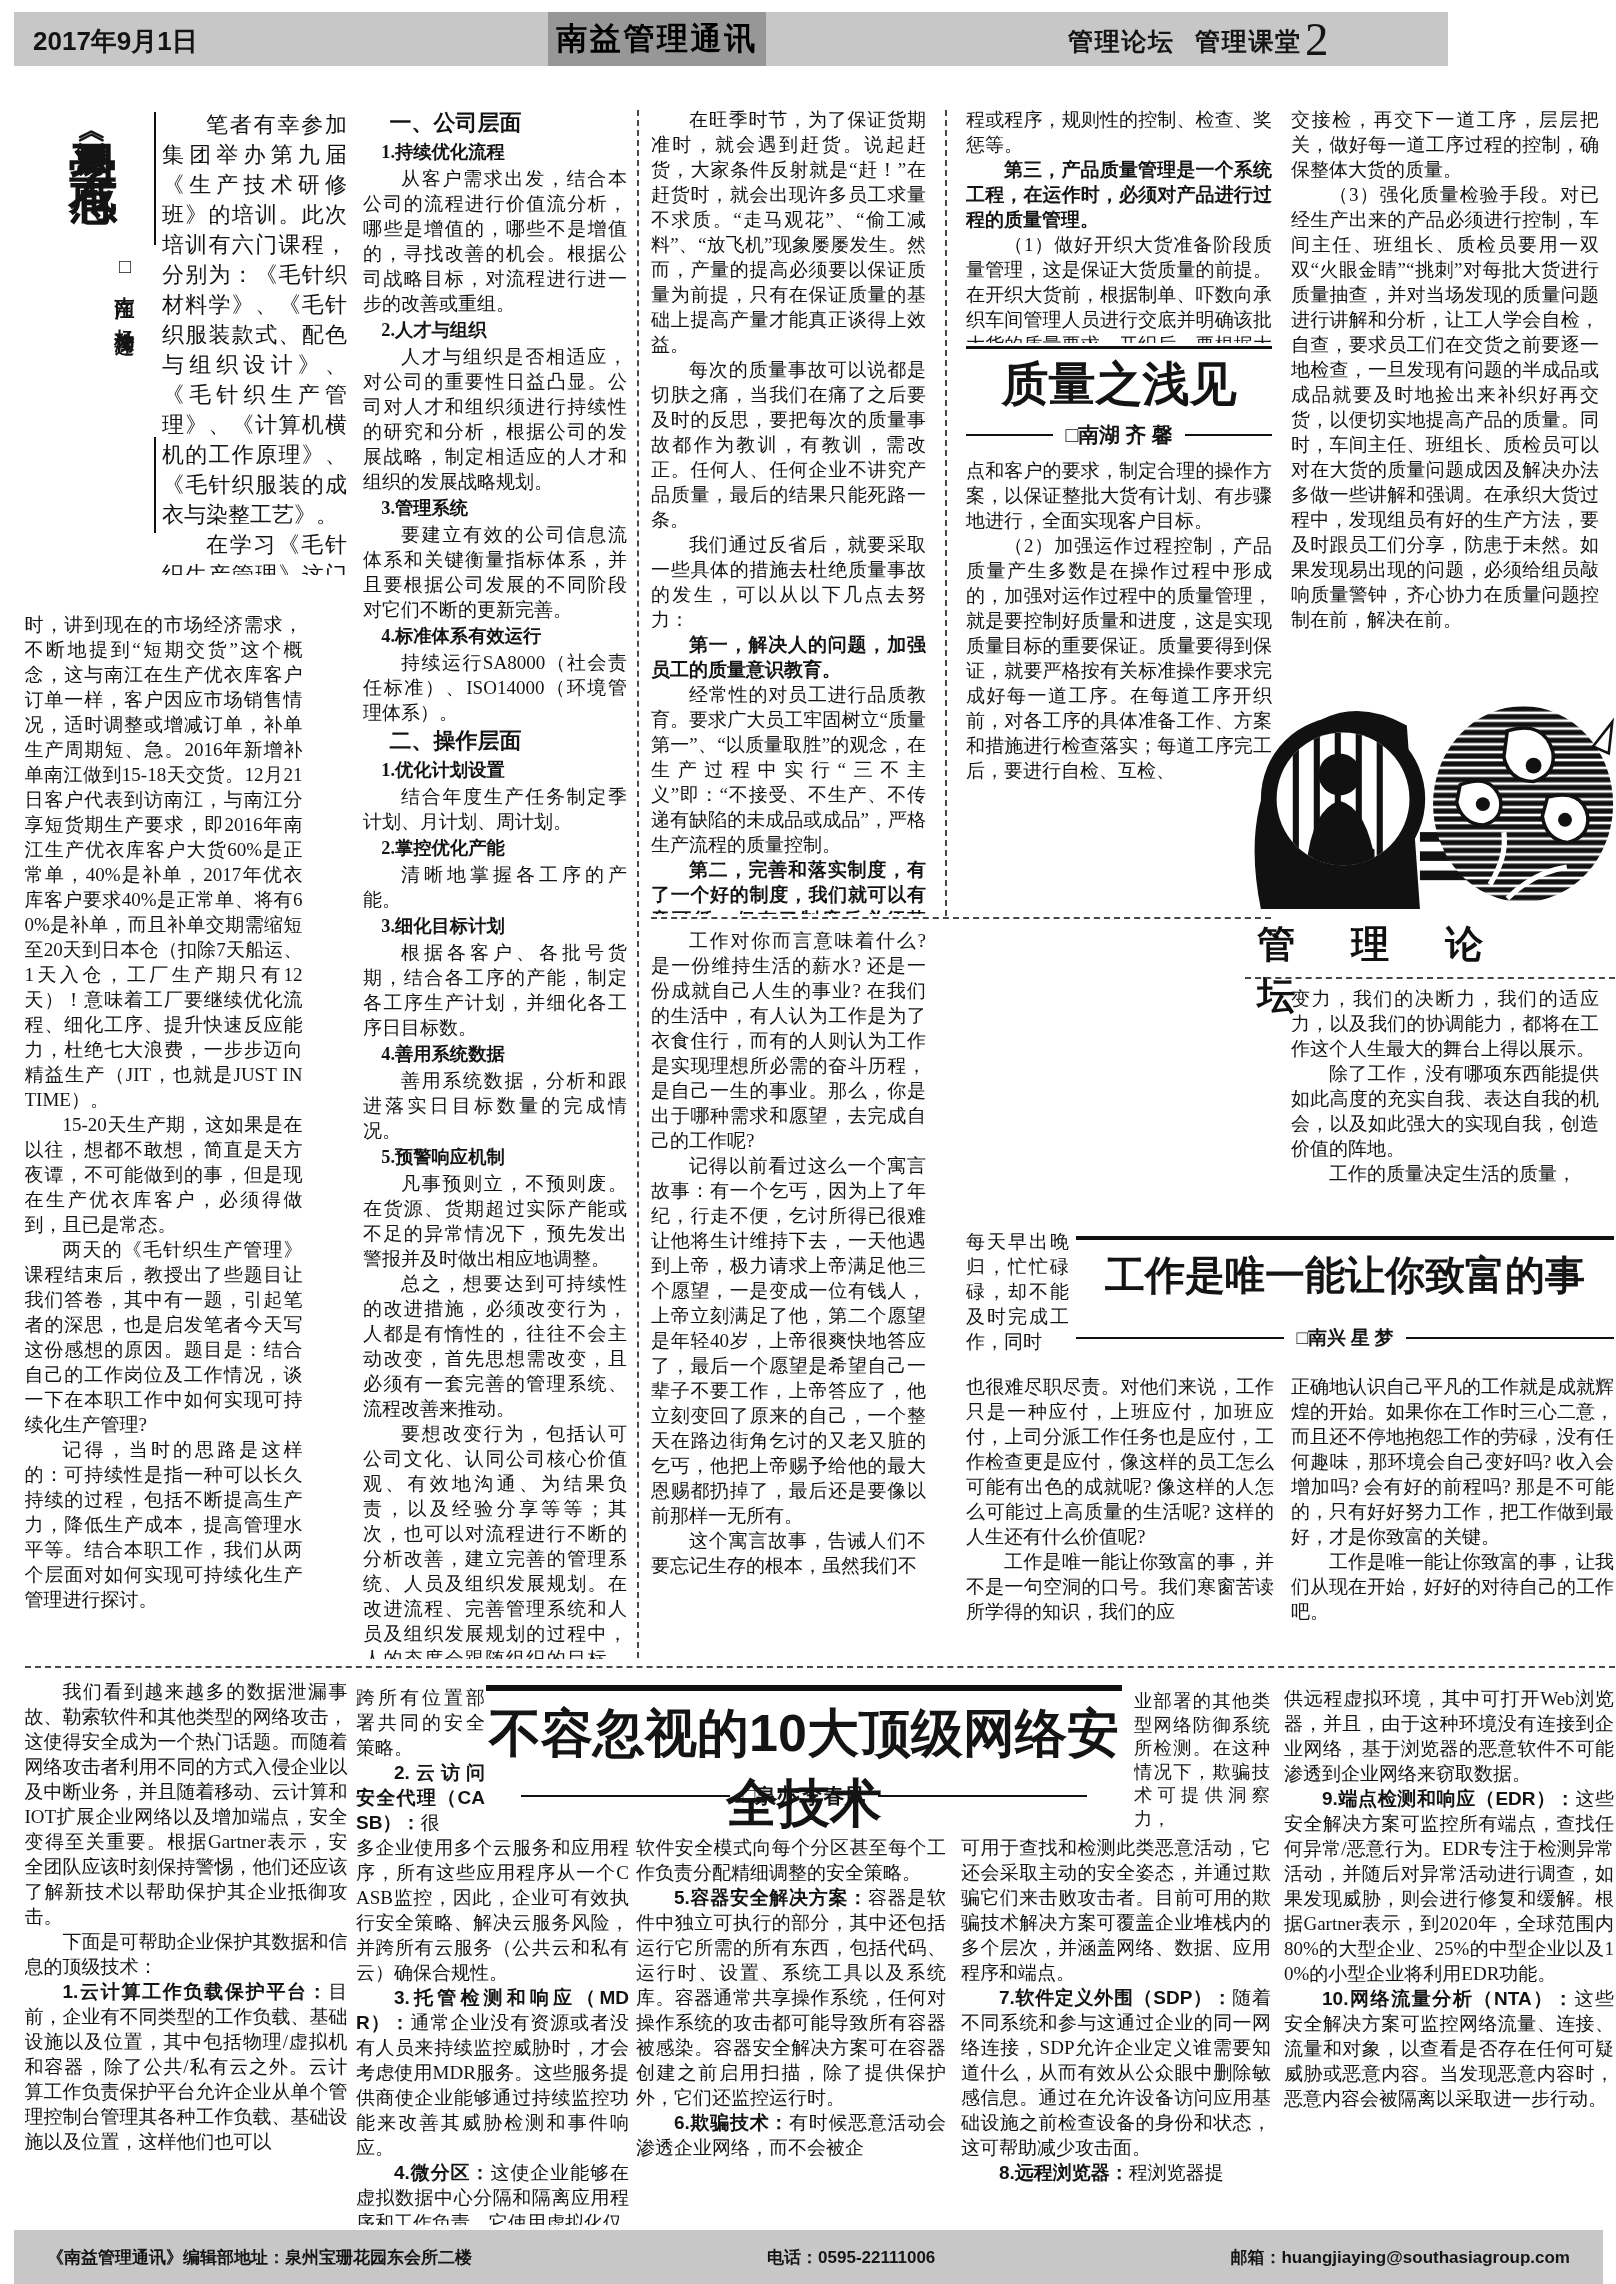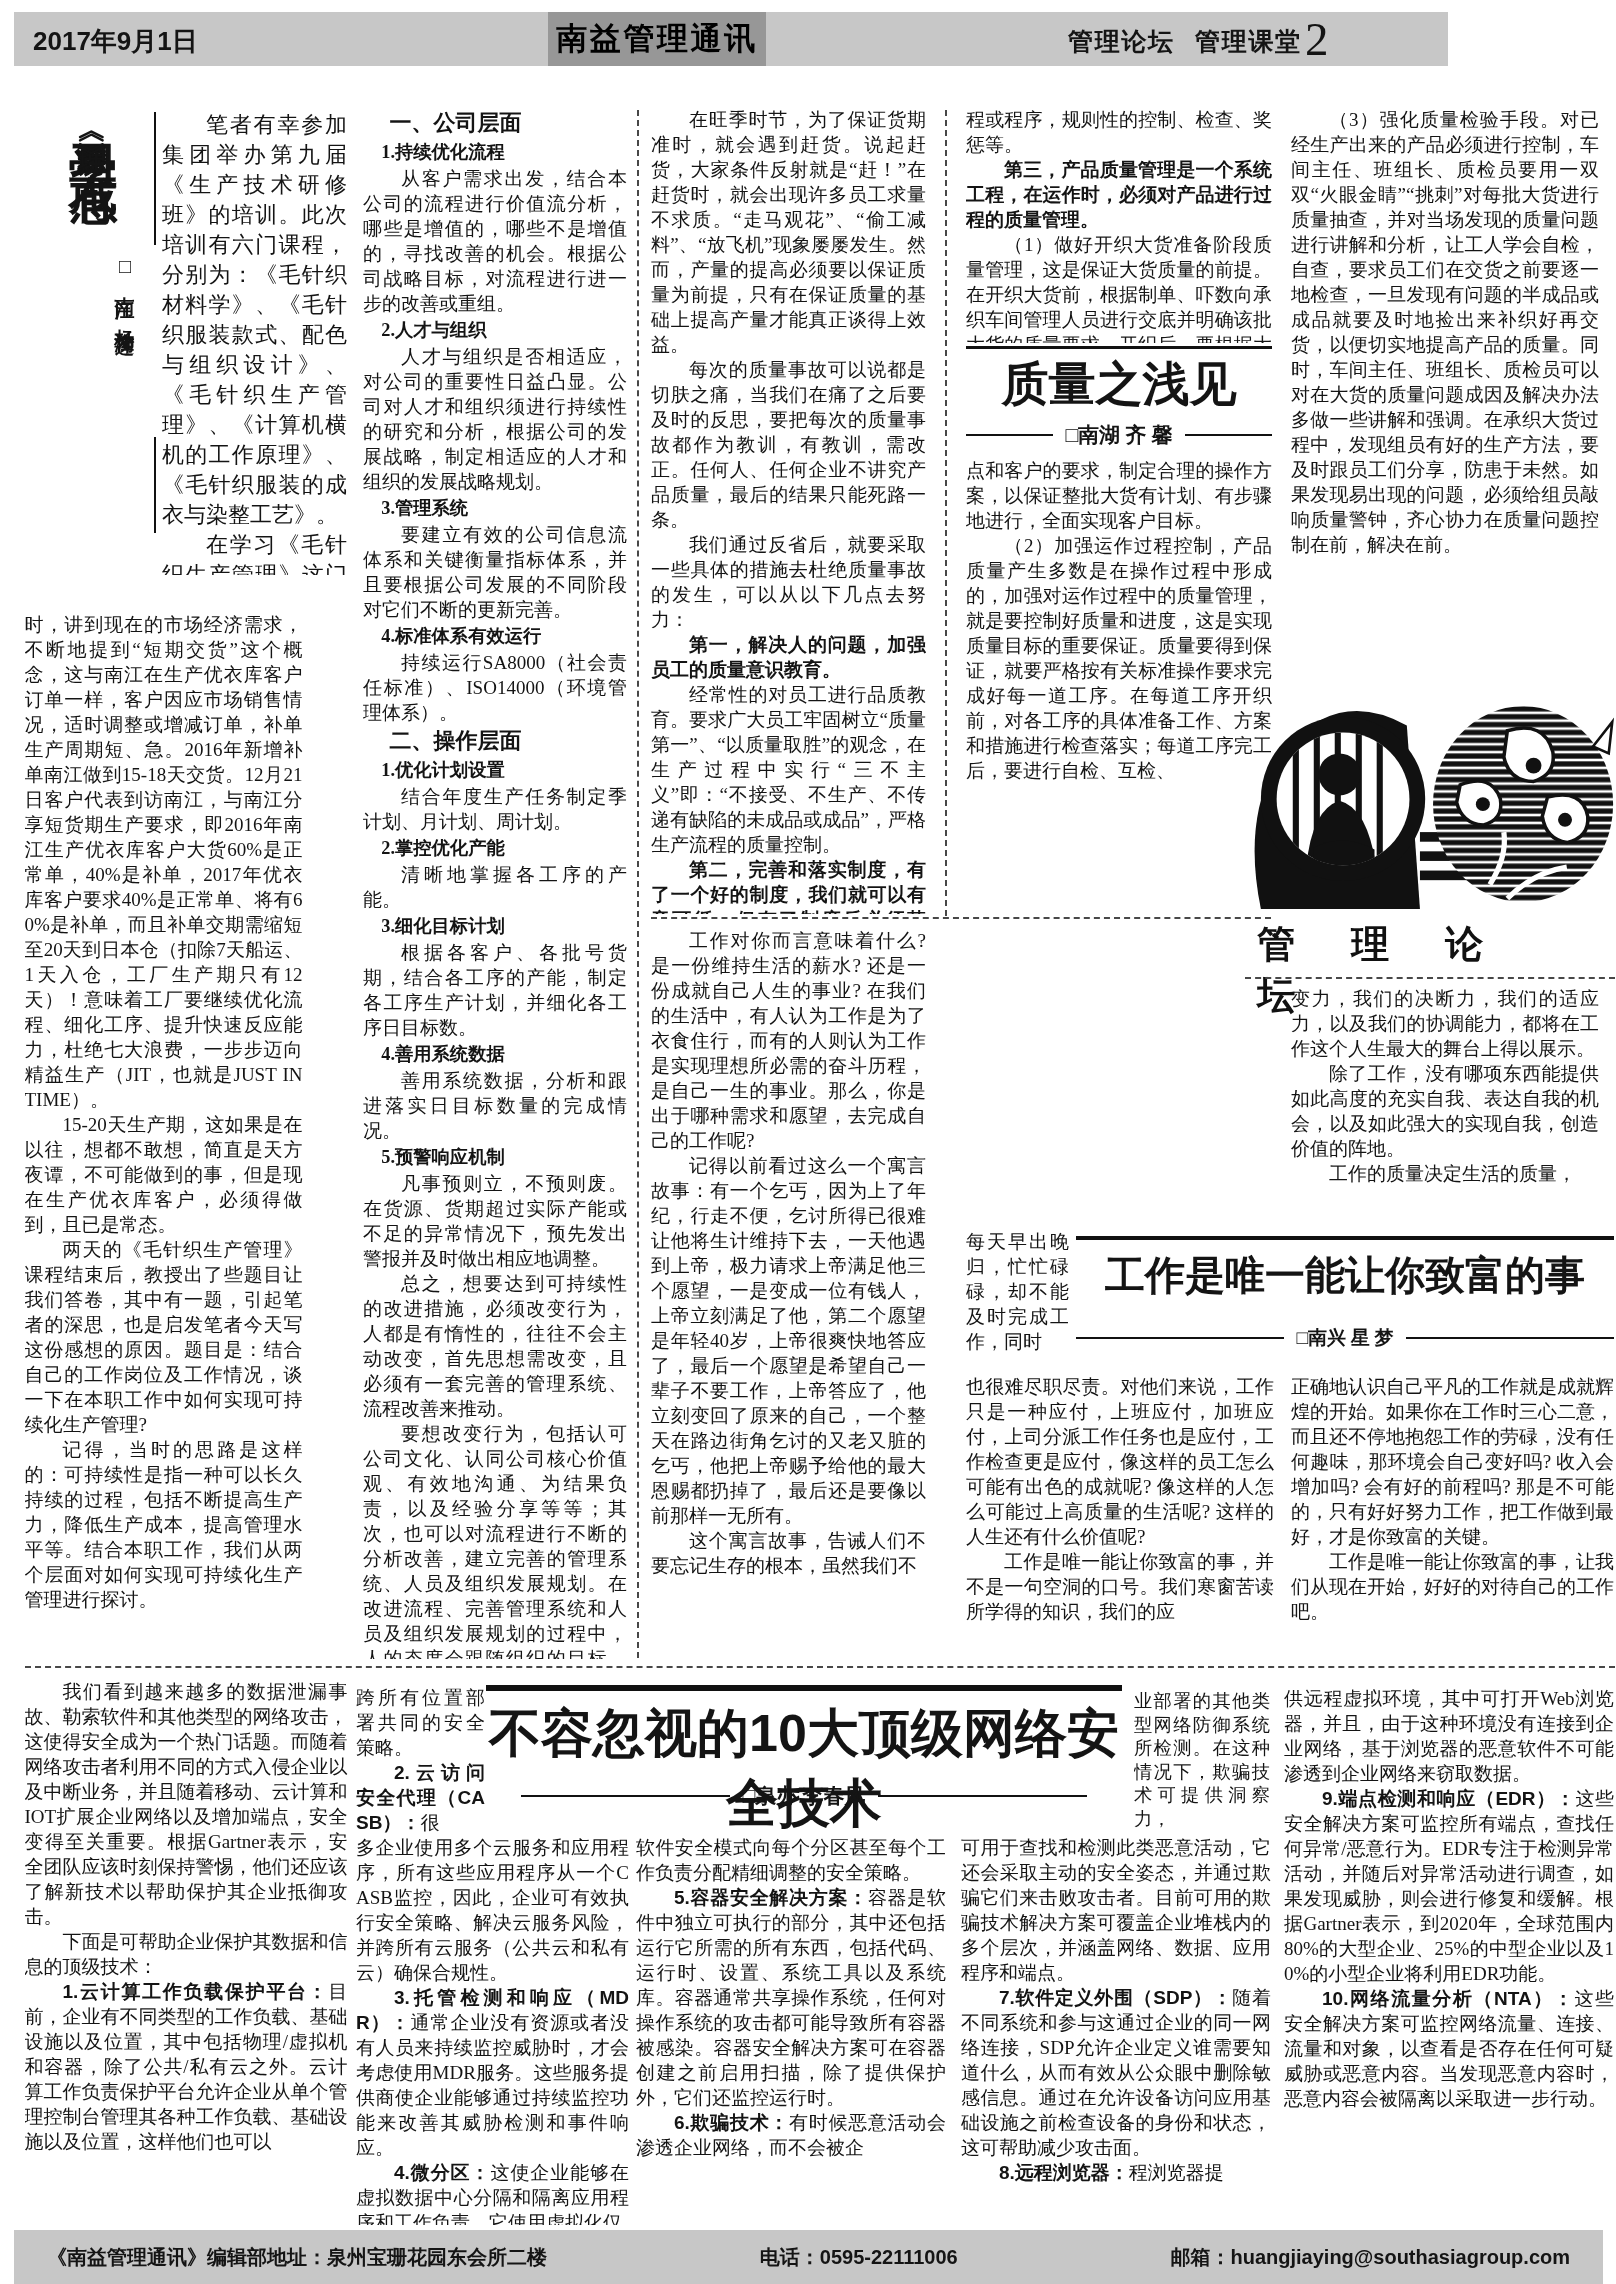--- a/index.html
+++ b/index.html
@@ -7,21 +7,21 @@
         font-family:"Liberation Serif","DejaVu Serif",serif;color:#141414;overflow:hidden;}
   
   .bar{position:absolute;background:#c7c7c7;}
   .masthead{position:absolute;background:#979797;color:#000000;display:flex;align-items:center;justify-content:center;
             font-weight:bold;font-size:31px;letter-spacing:2.6px;font-family:"DejaVu Sans",sans-serif;}
   .hdate{position:absolute;font-family:"Liberation Sans","DejaVu Sans",sans-serif;font-weight:bold;font-size:26px;}
   .hsec{position:absolute;font-family:"Liberation Sans","DejaVu Sans",sans-serif;font-weight:bold;font-size:25px;letter-spacing:1.7px;}
   .pnum{position:absolute;font-size:47px;font-family:"Liberation Serif",serif;}
   .footer-inner{position:absolute;left:14px;top:2230px;width:1589px;height:54px;background:#c7c7c7;
                 display:flex;align-items:center;justify-content:space-between;padding:1px 33px;box-sizing:border-box;
-                font-family:"Liberation Sans","DejaVu Sans",sans-serif;font-weight:bold;font-size:20px;}
+                font-family:"Liberation Sans","DejaVu Sans",sans-serif;font-weight:bold;font-size:17px;}
   
   .colblk{position:absolute;overflow:hidden;text-align:justify;font-size:19px;line-height:25px;
           word-break:break-all;}
   .colblk p{margin:0;text-indent:2em;}
   .colblk p.ni{text-indent:0;}
   .colblk p.h2{font-family:"Liberation Sans","DejaVu Sans",sans-serif;font-weight:bold;font-size:22px;
                line-height:31px;text-indent:1.2em;}
   .colblk p.sub{font-weight:bold;font-size:18.3px;text-indent:1em;line-height:28px;}
   .colblk p.bh{font-weight:bold;font-family:"Liberation Sans","DejaVu Sans",sans-serif;}
   .colblk .b{font-weight:bold;font-family:"Liberation Sans","DejaVu Sans",sans-serif;}
@@ -125,20 +125,21 @@
     <span class="aline"></span>
     <span class="aname">□南湖 齐 馨</span>
     <span class="aline"></span>
   </div>
   <div class="colblk" style="left:966px;top:458px;width:306px;height:456px;">
       <p class="ni">点和客户的要求，制定合理的操作方案，以保证整批大货有计划、有步骤地进行，全面实现客户目标。</p>
       <p>（2）加强运作过程控制，产品质量产生多数是在操作过程中形成的，加强对运作过程中的质量管理，就是要控制好质量和进度，这是实现质量目标的重要保证。质量要得到保证，就要严格按有关标准操作要求完成好每一道工序。在每道工序开织前，对各工序的具体准备工作、方案和措施进行检查落实；每道工序完工后，要进行自检、互检、</p>
     </div>
 
   <div class="colblk" style="left:1291px;top:107px;width:308px;height:591px;">
+      <p class="ni">交接检，再交下一道工序，层层把关，做好每一道工序过程的控制，确保整体大货的质量。</p>
       <p>（3）强化质量检验手段。对已经生产出来的产品必须进行控制，车间主任、班组长、质检员要用一双双“火眼金睛”“挑刺”对每批大货进行质量抽查，并对当场发现的质量问题进行讲解和分析，让工人学会自检，自查，要求员工们在交货之前要逐一地检查，一旦发现有问题的半成品或成品就要及时地捡出来补织好再交货，以便切实地提高产品的质量。同时，车间主任、班组长、质检员可以对在大货的质量问题成因及解决办法多做一些讲解和强调。在承织大货过程中，发现组员有好的生产方法，要及时跟员工们分享，防患于未然。如果发现易出现的问题，必须给组员敲响质量警钟，齐心协力在质量问题控制在前，解决在前。</p>
     </div>
 
   <div style="position:absolute;left:1245px;top:701px;width:370px;height:215px;">
     <svg width="370" height="215" viewBox="0 0 423 246">
       <defs>
         <pattern id="hatch" width="9" height="9" patternUnits="userSpaceOnUse">
           <rect width="9" height="9" fill="#111"></rect>
           <line x1="0" y1="4.5" x2="9" y2="4.5" stroke="#fff" stroke-width="3"></line>
         </pattern>

